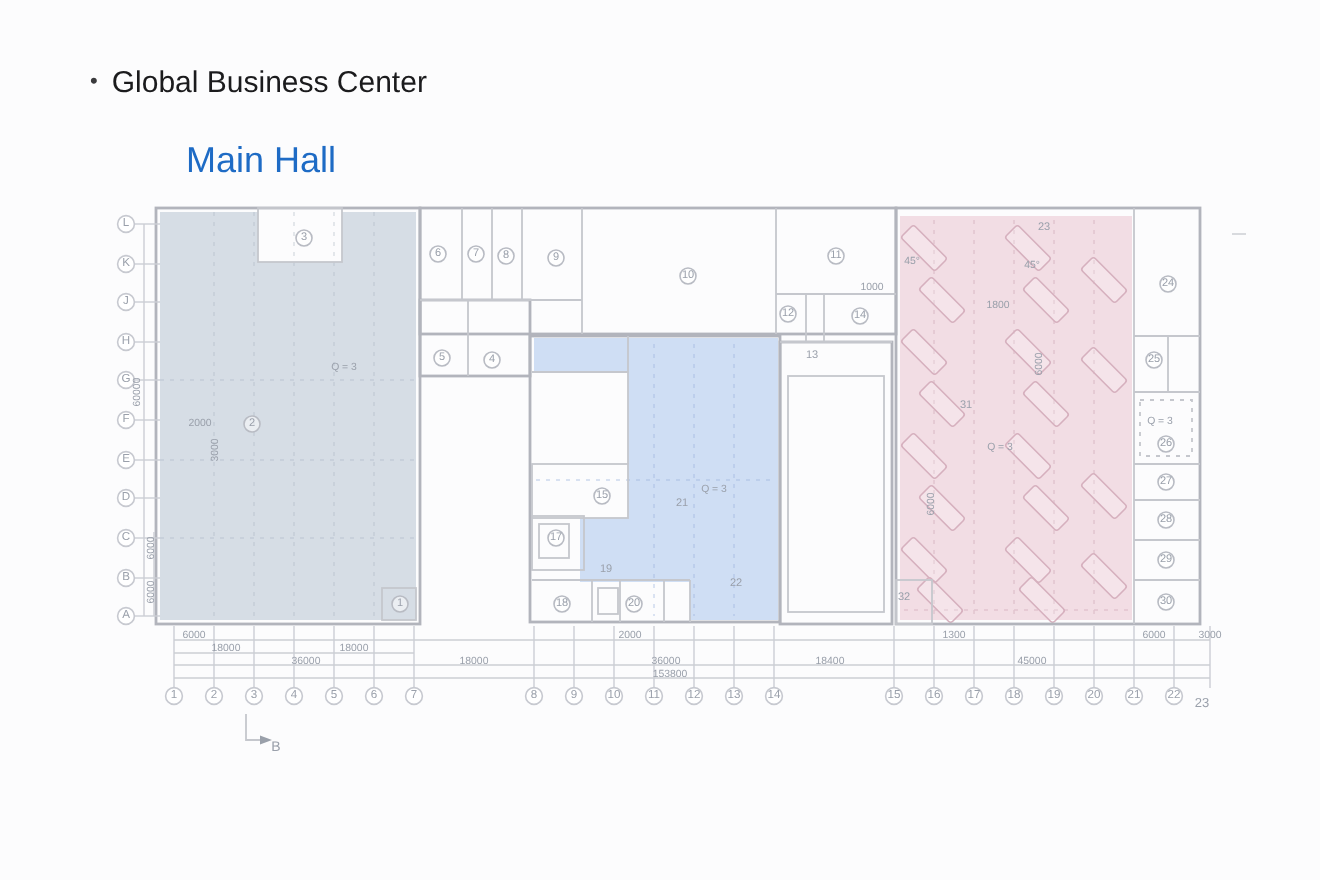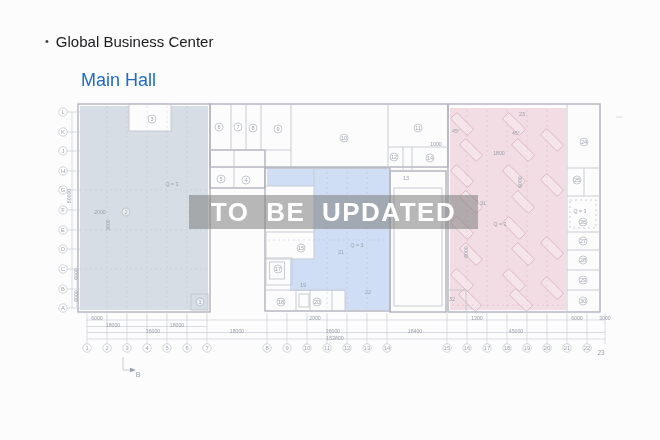--- a/index.html
+++ b/index.html
@@ -2,21 +2,21 @@
 <html><head>
 <meta charset="utf-8">
 <style>
   html,body{margin:0;padding:0;}
   body{width:660px;height:440px;background:#fcfcfd;position:relative;overflow:hidden;
        font-family:"Liberation Sans",sans-serif;}
   .stage{position:absolute;inset:0;}
   .title-row{position:absolute;left:45px;top:33px;display:flex;align-items:center;gap:7px;
              font-size:15px;color:#1b1b1d;}
   .bullet{font-size:11px;color:#3a3a3c;line-height:15px;}
-  .subtitle{position:absolute;left:81px;top:70px;font-size:18px;font-weight:500;color:#1e6bc5;}
+  .subtitle{position:absolute;left:93px;top:70px;font-size:18px;font-weight:500;color:#1e6bc5;}
   svg.plan{position:absolute;left:0;top:0;}
   .wall{stroke:#b2b4bc;stroke-width:1.4;fill:none;}
   .wall2{stroke:#c5c7cd;stroke-width:0.9;fill:none;}
   .dash{stroke-dasharray:2 3;}
   .dim{stroke:#ccced4;stroke-width:0.7;fill:none;}
   .gridL{stroke:#aeb9c6;stroke-width:0.7;fill:none;stroke-dasharray:2 3;opacity:.45;}
   .gridB{stroke:#9db6de;stroke-width:0.7;fill:none;stroke-dasharray:2 3;opacity:.5;}
   .gridP{stroke:#d2a9ba;stroke-width:0.7;fill:none;stroke-dasharray:2 3;opacity:.5;}
   .park{fill:rgba(255,255,255,.22);stroke:#d6b0be;stroke-width:0.8;}
   .svgt{font-family:"Liberation Sans",sans-serif;fill:#9aa0ab;text-anchor:middle;dominant-baseline:central;}
@@ -299,14 +299,13 @@
         <text x="605" y="318" class="svgt" font-size="5.2">3000</text>
         <text x="69" y="196" class="svgt" font-size="5.2" transform="rotate(-90 69 196)">60000</text>
         <text x="76" y="274" class="svgt" font-size="5.2" transform="rotate(-90 76 274)">6000</text>
         <text x="76" y="296" class="svgt" font-size="5.2" transform="rotate(-90 76 296)">6000</text>
       </g>
     <g>
         <text x="138" y="374" class="svgt" font-size="7">B</text>
       </g>
   </svg>
 
-  <div class="watermark">TO BE UPDATED</div>
 </div>
 
 </body></html>

